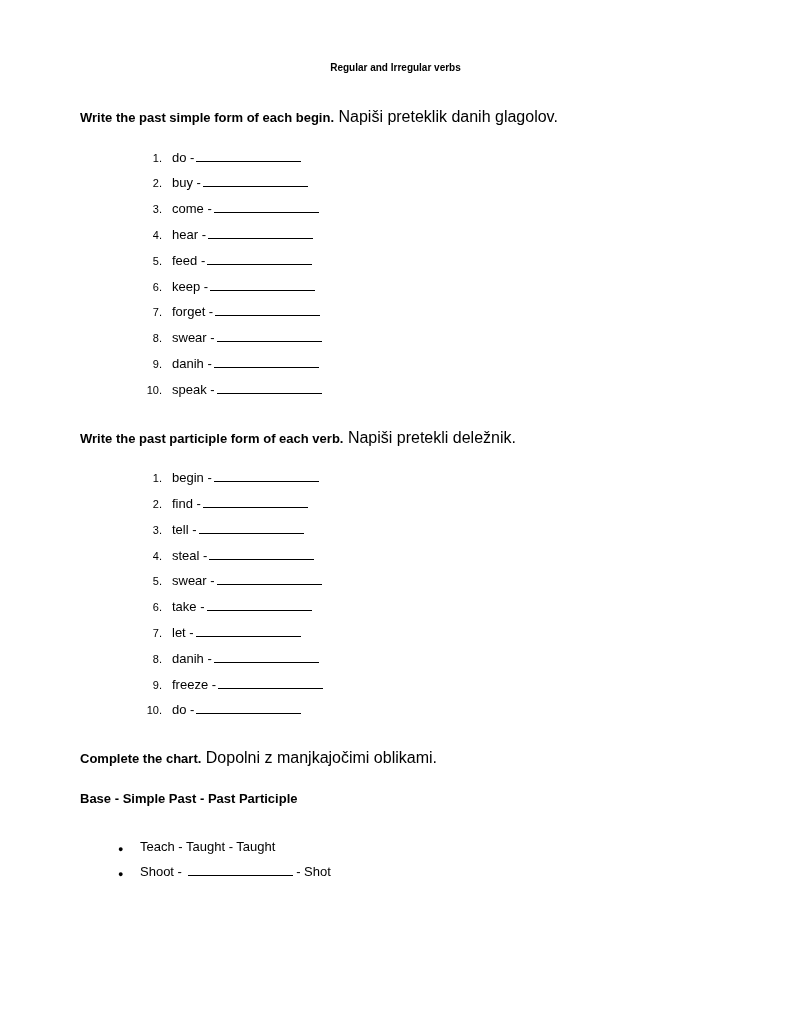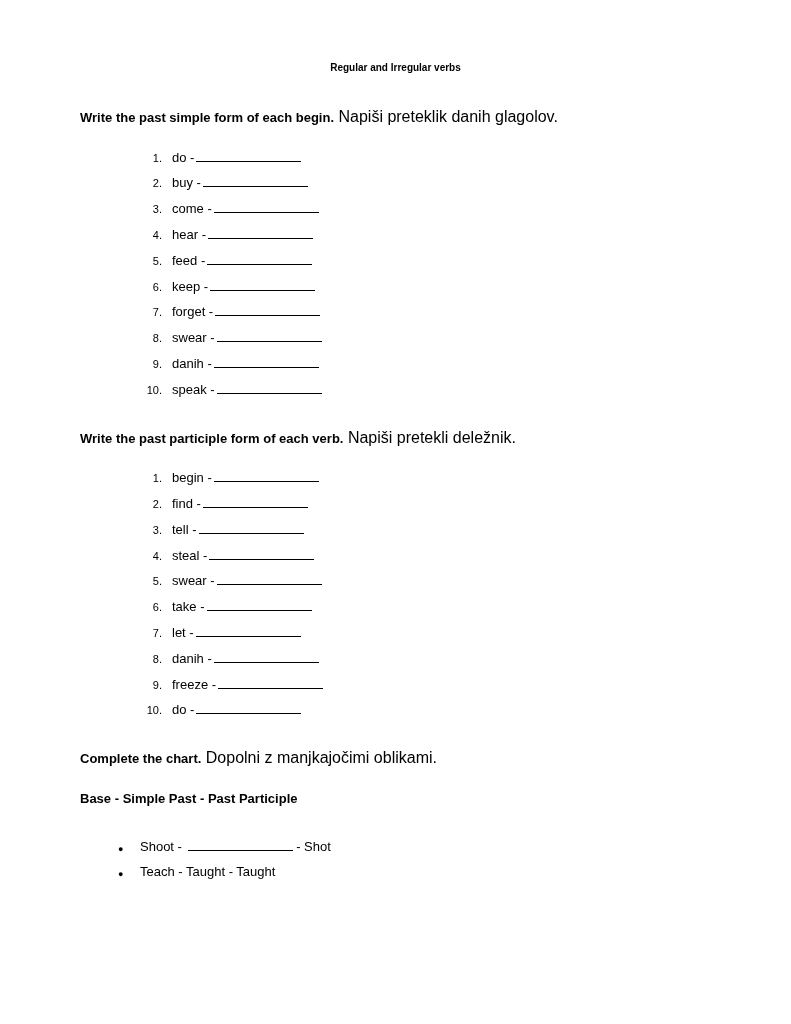--- a/index.html
+++ b/index.html
@@ -211,15 +211,15 @@
     </li>
   </ol>
 
 <div class="instruction">
   <span class="bold">Complete the chart.</span><span class="sub"> Dopolni z manjkajočimi oblikami.</span>
 </div>
 
 <div class="section-heading">Base - Simple Past - Past Participle</div>
 
 <ul class="bullet-list" id="chart-list">
+    <li><span>Teach - Taught - Taught</span></li>
     <li><span>Shoot - </span><span class="blank"></span><span> - Shot</span></li>
-    <li><span>Teach - Taught - Taught</span></li>
   </ul>
 
 </body></html>

